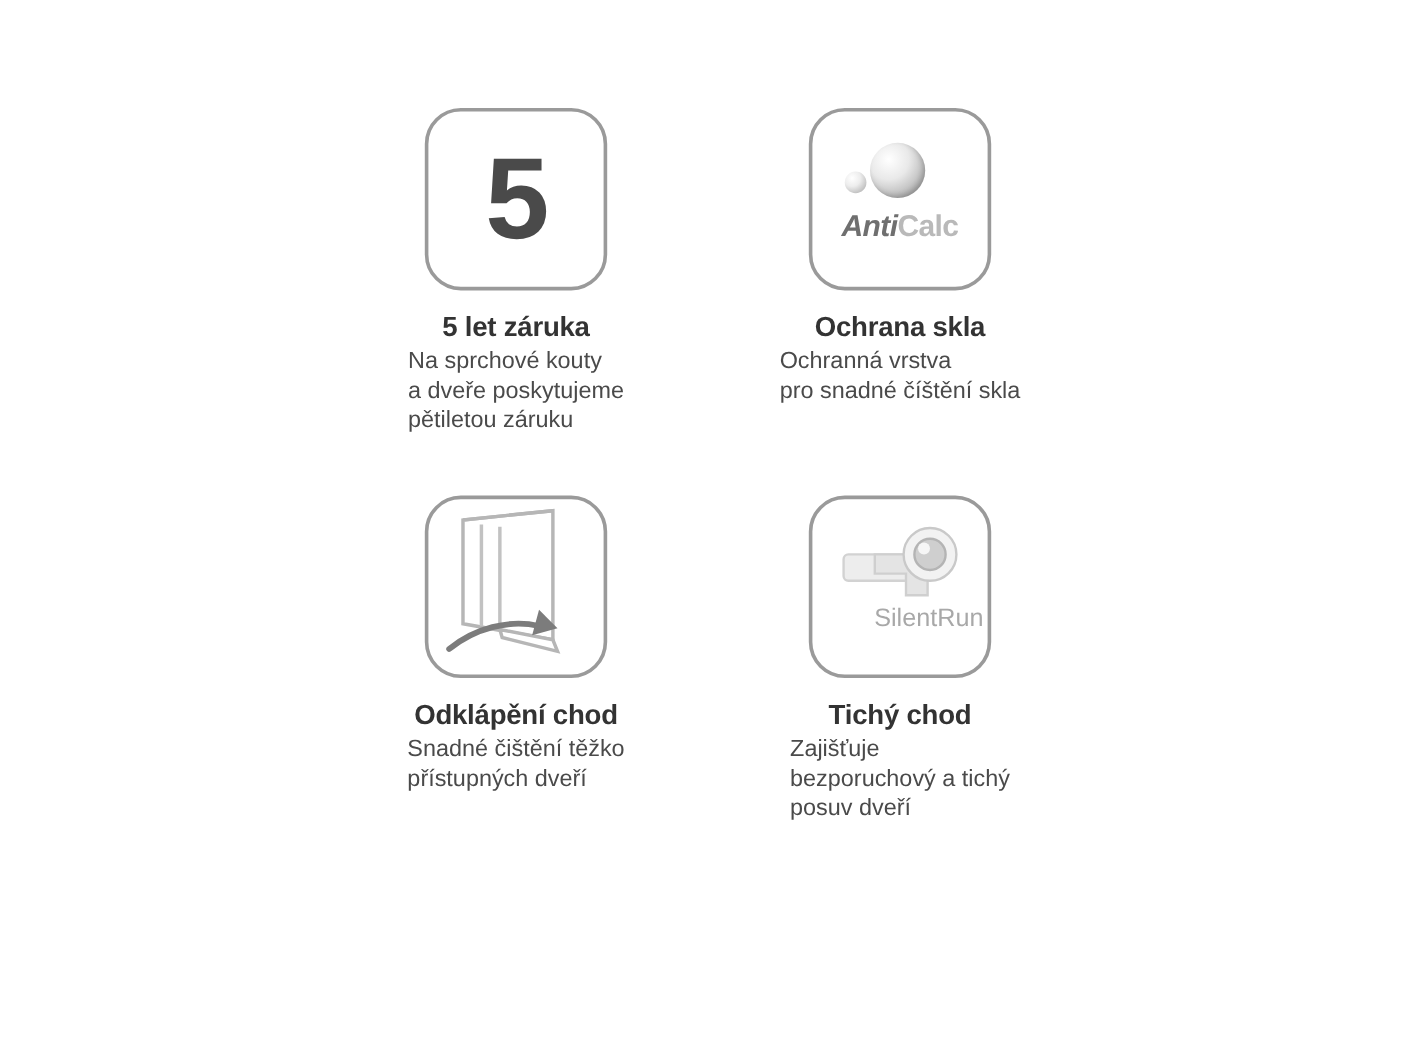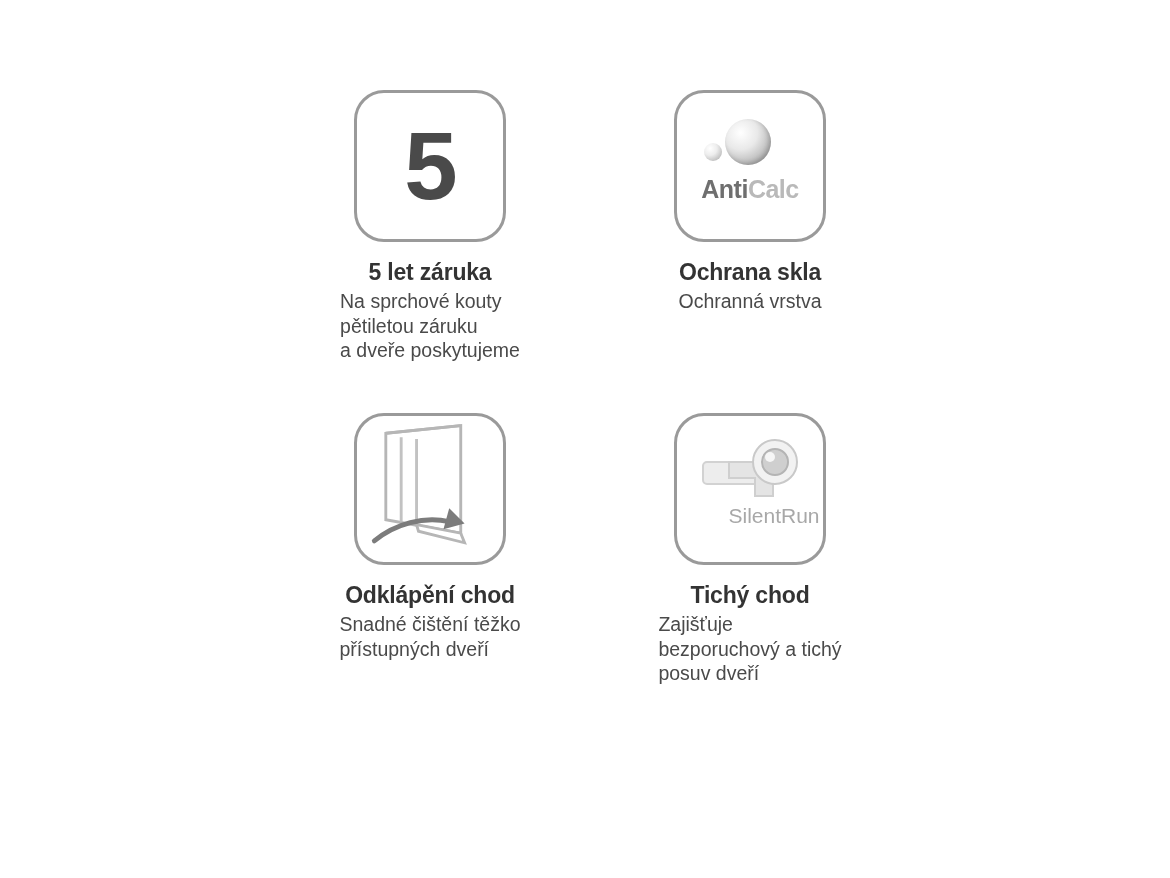--- a/index.html
+++ b/index.html
@@ -104,21 +104,21 @@
   .anticalc-text {
     position: absolute;
     left: 0;
     right: 0;
     top: 82px;
     text-align: center;
     font-size: 25px;
     font-weight: bold;
     letter-spacing: -0.5px;
   }
-  .anticalc-text .a1 { color: #6f6f6f; }
+  .anticalc-text .a1 { color: #6f6f6f; font-style: italic; }
   .anticalc-text .a2 { color: #b9b9b9; }
 
   
   .tilt { width: 100%; height: 100%; }
 
   
   .silentrun {
     width: 100%;
     height: 100%;
     position: relative;
@@ -159,38 +159,39 @@
 
   <div class="features">
 
     <div class="feature">
       <div class="icon-box">
         <span class="numeral">5</span>
       </div>
       <div class="feature-title">5 let záruka</div>
       <div class="feature-desc">
         <div>Na sprchové kouty</div>
+        <div>a dveře poskytujeme</div>
         <div>pětiletou záruku</div>
-        <div>a dveře poskytujeme</div>
       </div>
     </div>
 
     <div class="feature">
       <div class="icon-box">
         <div class="anticalc">
           <div class="drop-big"></div>
           <div class="drop-small"></div>
           <div class="anticalc-text">
             <span class="a1">Anti</span><span class="a2">Calc</span>
           </div>
         </div>
       </div>
       <div class="feature-title">Ochrana skla</div>
       <div class="feature-desc">
         <div>Ochranná vrstva</div>
+        <div>pro snadné číštění skla</div>
       </div>
     </div>
 
     <div class="feature">
       <div class="icon-box">
         <svg class="tilt" viewBox="0 0 152 152">
 
           <path d="M30 18 L30 108 L108 122 L108 10 Z" fill="none" stroke="#b6b6b6" stroke-width="3"></path>
 
           <path d="M46 22 L46 110" fill="none" stroke="#c2c2c2" stroke-width="3"></path>

